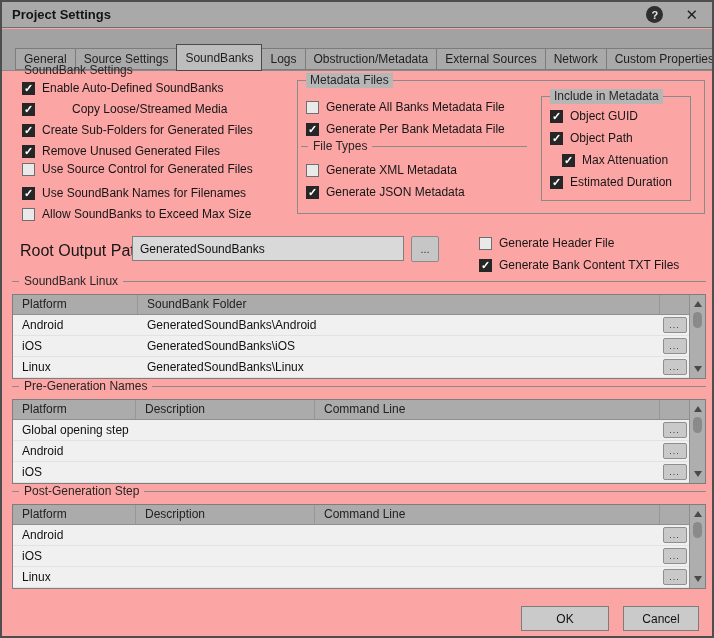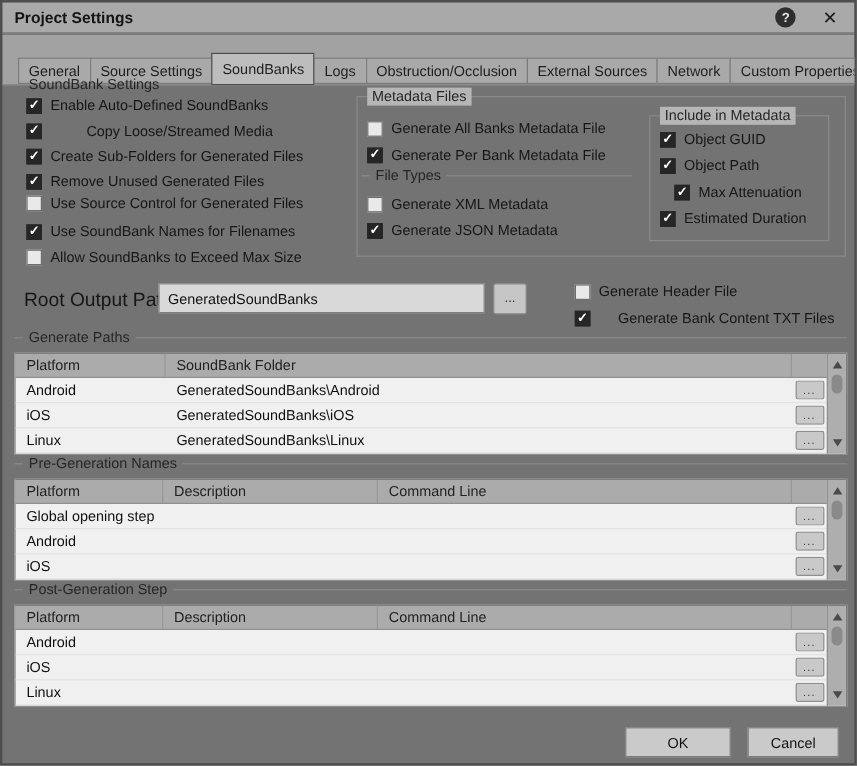--- a/index.html
+++ b/index.html
@@ -1,18 +1,18 @@
 <!DOCTYPE html>
 <html><head>
 <meta charset="utf-8">
 <style>
   * { margin:0; padding:0; box-sizing:border-box; }
   html,body { background:#8f8f8f; }
   body { width:714px; height:638px; font-family:"Liberation Sans",sans-serif; }
-  .dialog { position:relative; width:714px; height:638px; background:#737373; border:2px solid #4E4E4E; overflow:hidden;text-decoration:underline; }
+  .dialog { position:relative; width:714px; height:638px; background:#fca5a5; border:2px solid #4E4E4E; overflow:hidden;text-decoration:underline; }
 
   
   .titlebar { position:absolute; left:0; top:0; right:0; height:26px; background:#A9A9A9; border-bottom:1px solid #6E6E6E; display:flex; align-items:center; padding:0 10px; }
   .title { font-size:13px; font-weight:bold; color:#141414; flex:1; }
   .help-btn { width:17px; height:17px; border-radius:50%; background:#2E2E2E; color:#E3E3E3; font-size:11px; font-weight:bold; display:flex; align-items:center; justify-content:center; margin-right:18px; cursor:default; }
   .close-btn { font-size:15px; color:#1E1E1E; padding:0 4px; cursor:default; }
 
   
   .tabstrip { position:absolute; left:0; right:0; top:27px; height:42px; background:#A2A2A2; border-bottom:1px solid #8A8A8A; display:flex; align-items:flex-end; padding-left:13px; }
   .tab { height:22px; line-height:21px; padding:0 8px; font-size:12px; color:#1E1E1E; background:#A9A9A9; border:1px solid #7C7C7C; margin-right:-1px; white-space:nowrap; }
@@ -70,21 +70,21 @@
     <span class="title">Project Settings</span>
     <span class="help-btn">?</span>
     <span class="close-btn">✕</span>
   </div>
 
   <div class="tabstrip">
     <div class="tab">General</div>
     <div class="tab">Source Settings</div>
     <div class="tab active">SoundBanks</div>
     <div class="tab">Logs</div>
-    <div class="tab">Obstruction/Occlusion</div>
+    <div class="tab">Obstruction/Metadata</div>
     <div class="tab">External Sources</div>
     <div class="tab">Network</div>
     <div class="tab">Custom Properties</div>
   </div>
 
   <div class="group-sep" style="left:10px; top:61px; width:694px;">SoundBank Settings</div>
 
   <div class="row" style="left:20px; top:79px;">
     <span class="cb checked"></span>
     <span class="lbl">Enable Auto-Defined SoundBanks</span>
@@ -156,26 +156,26 @@
   </div>
 
   <span class="static-lbl" style="left:18px; top:240px;">Root Output Path</span>
   <input class="path-input" type="text" value="GeneratedSoundBanks" style="">
   <button class="browse-btn">...</button>
 
   <div class="row" style="left:477px; top:234px;">
     <span class="cb"></span>
     <span class="lbl">Generate Header File</span>
   </div>
-  <div class="row" style="left:477px; top:256px;gap:16px;">
+  <div class="row" style="left:477px; top:256px;">
     <span class="cb checked"></span>
     <span class="lbl">Generate Bank Content TXT Files</span>
   </div>
 
-  <div class="group-sep" style="left:10px; top:272px; width:694px;">Generate Paths</div>
+  <div class="group-sep" style="left:10px; top:272px; width:694px;">SoundBank Linux</div>
   <div class="table" style="top:292px;">
     <div class="thead">
       <div class="th" style="width:125px;">Platform</div>
       <div class="th flex">SoundBank Folder</div>
       <div class="th btncol"></div>
     </div>
     <div class="tr">
       <div class="td" style="width:125px;">Android</div>
       <div class="td flex">GeneratedSoundBanks\Android</div>
       <div class="td btncol">

